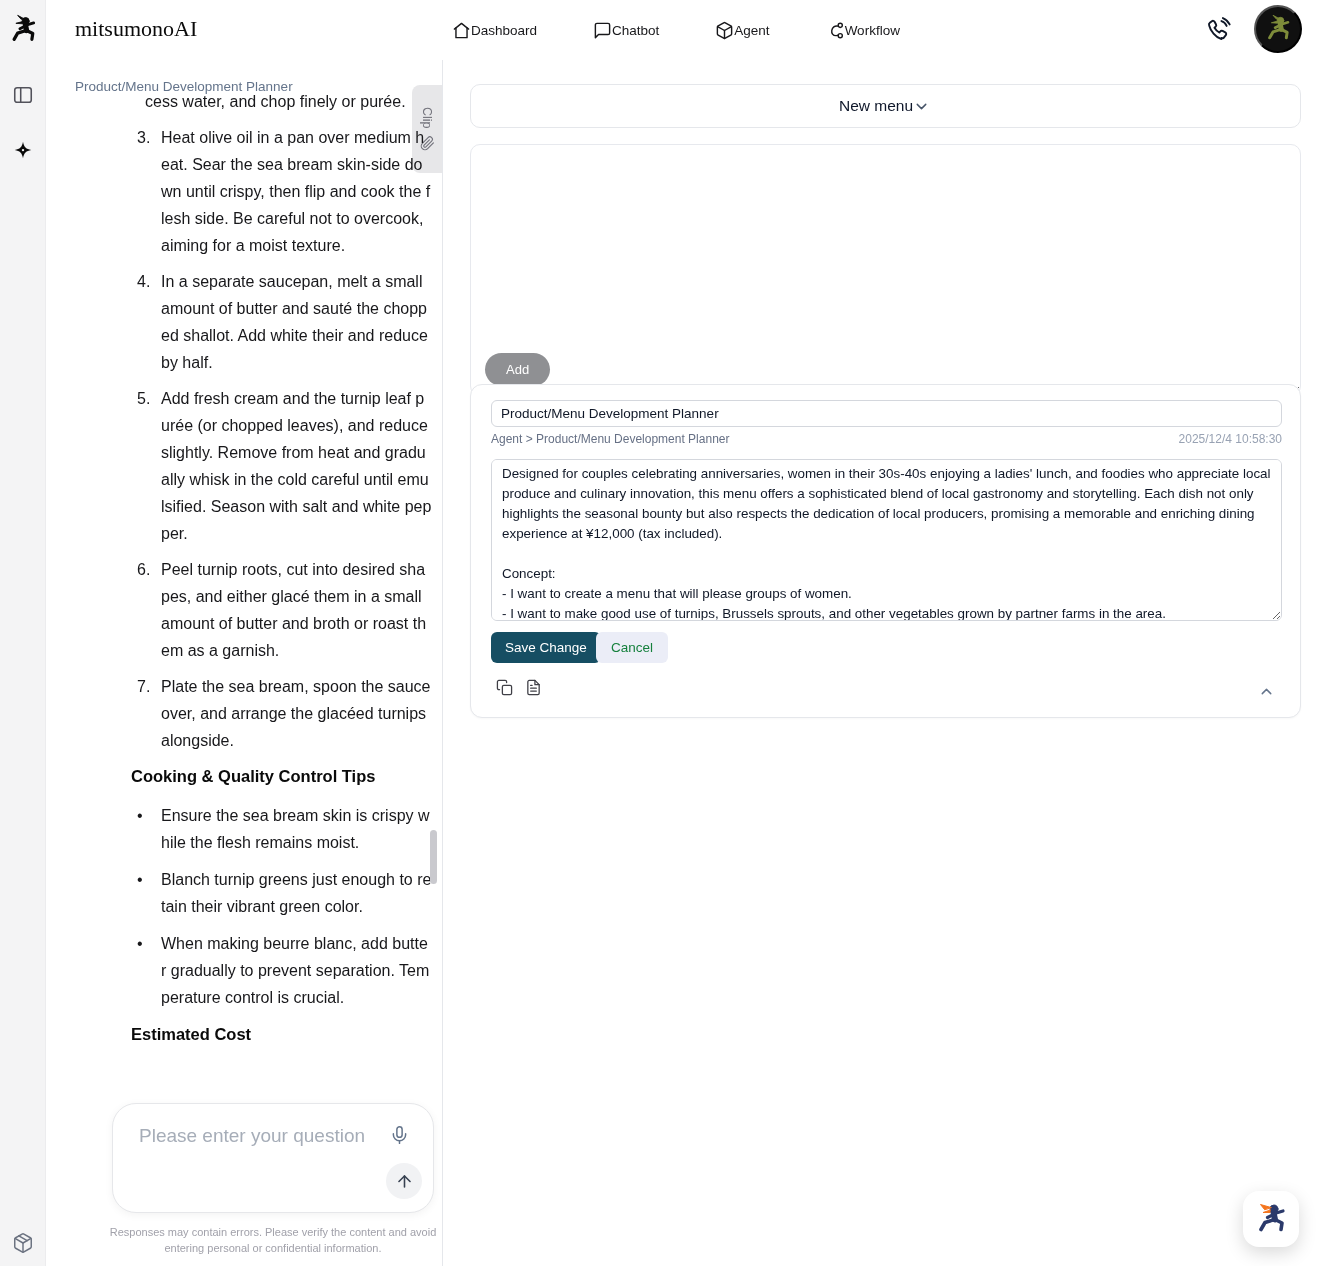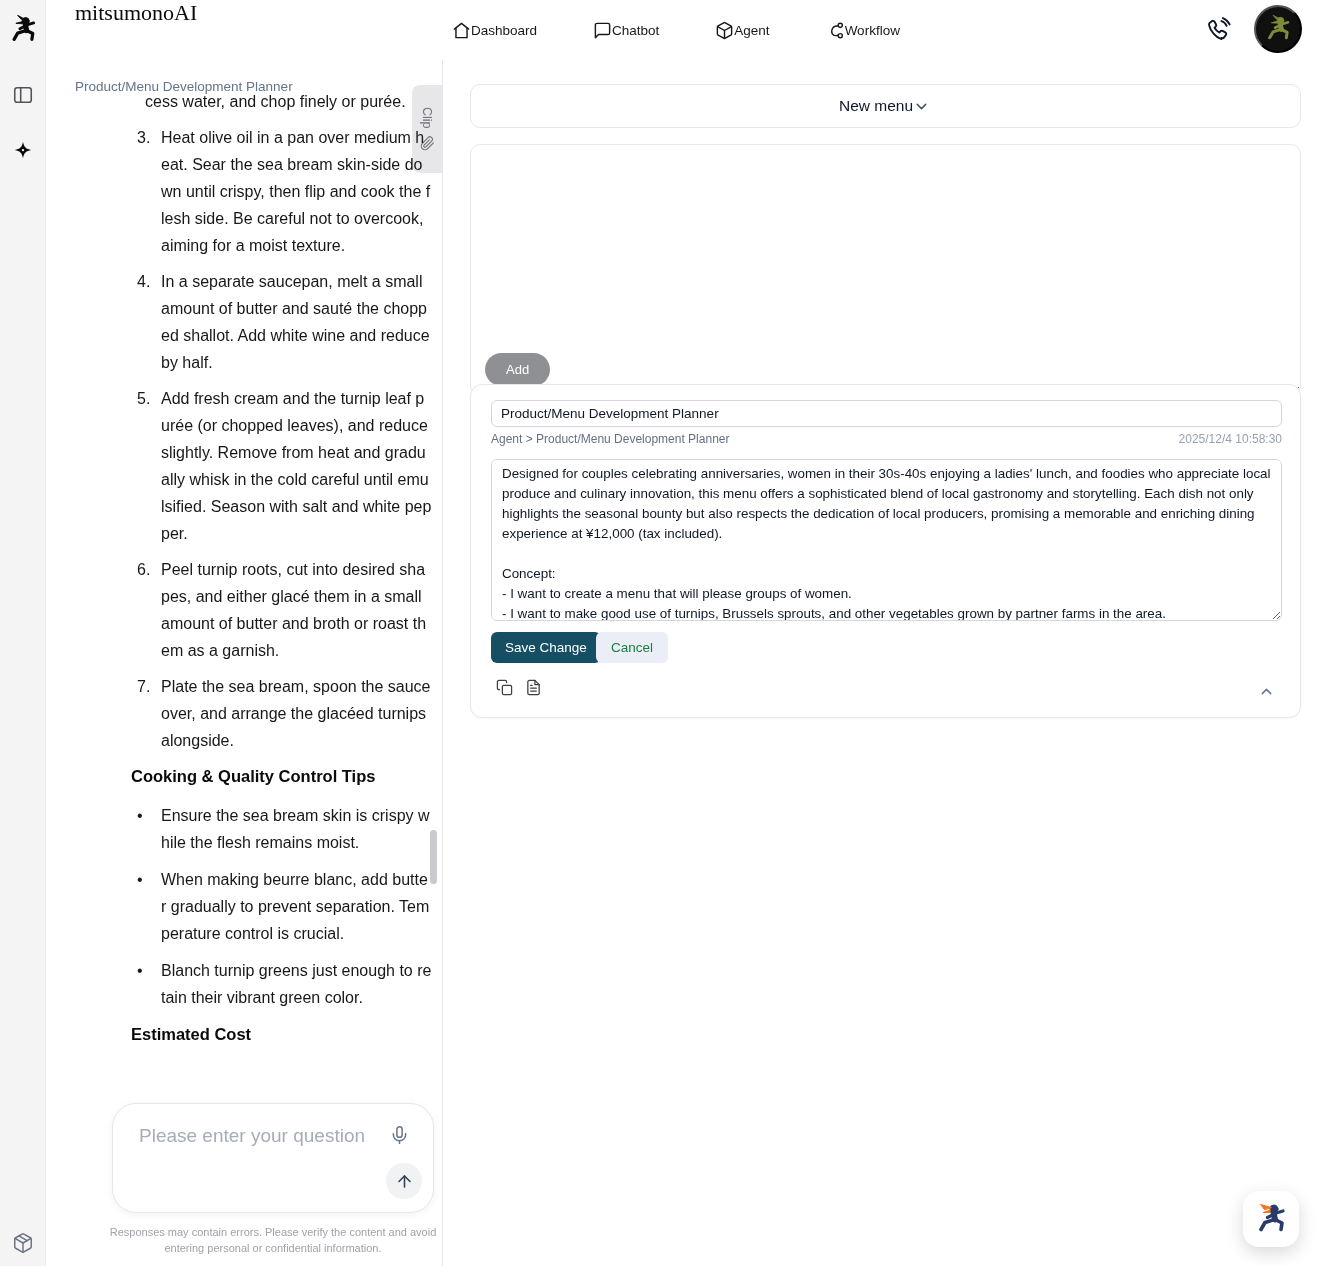--- a/index.html
+++ b/index.html
@@ -10,21 +10,21 @@
   
   .rail{position:absolute;left:0;top:0;width:46px;height:1266px;background:#f4f4f5;border-right:1px solid #ececee;z-index:6}
   .logo{position:absolute;left:7px;top:13px;width:32px;height:34px;cursor:pointer}
   .rail-btn{position:absolute;left:12px;width:22px;height:22px;cursor:pointer;background:none;border:none}
   .rail-btn.panel{top:84px;color:#52525b}
   .rail-btn.spark{top:140px;color:#0a0a0a}
   .rail-btn.cube{top:1232px;color:#6b7280}
 
   
   .header{position:absolute;left:46px;top:0;width:1273px;height:60px;background:#fff}
-  .brand{position:absolute;left:29px;top:0;font-family:"Liberation Serif",serif;font-size:22px;color:#0a0a0a}
+  .brand{position:absolute;left:29px;top:16px;font-family:"Liberation Serif",serif;font-size:22px;color:#0a0a0a}
   .nav{position:absolute;left:406px;top:0;height:60px;display:flex;align-items:center;gap:56px}
   .nav-item{display:flex;align-items:center;font-size:13.5px;color:#18181b;cursor:pointer;background:none;border:none;font-family:inherit}
   .nav-item svg{color:#18181b}
   .phone-btn{position:absolute;left:1158px;top:15px;width:28px;height:28px;background:none;border:none;color:#101828;cursor:pointer}
   .avatar{position:absolute;left:1208px;top:5px;width:48px;height:48px;border-radius:50%;background:#101010;display:flex;align-items:center;justify-content:center;cursor:pointer;overflow:hidden}
 
   
   .left-panel{position:absolute;left:46px;top:60px;width:397px;height:1206px;background:#fff;border-right:1px solid #e5e7eb}
   .lp-title{position:absolute;left:29px;top:19px;font-size:13.5px;color:#64748b;white-space:nowrap}
   .clip-tab{position:absolute;right:0;top:25px;width:30px;height:88px;background:#e7e7e9;border:none;border-radius:8px 0 0 8px;display:flex;flex-direction:column;align-items:center;justify-content:center;gap:7px;color:#71717a;cursor:pointer}
@@ -190,21 +190,21 @@
 
   <div class="doc">
     <p class="partial">cess water, and chop finely or purée.</p>
 
     <div class="step">
       <span class="step-num">3.</span>
       <span class="step-text">Heat olive oil in a pan over medium heat. Sear the sea bream skin-side down until crispy, then flip and cook the flesh side. Be careful not to overcook, aiming for a moist texture.</span>
     </div>
     <div class="step">
       <span class="step-num">4.</span>
-      <span class="step-text">In a separate saucepan, melt a small amount of butter and sauté the chopped shallot. Add white wine and reduce by half.</span>
+      <span class="step-text">In a separate saucepan, melt a small amount of butter and sauté the chopped shallot. Add white their and reduce by half.</span>
     </div>
     <div class="step">
       <span class="step-num">5.</span>
       <span class="step-text">Add fresh cream and the turnip leaf purée (or chopped leaves), and reduce slightly. Remove from heat and gradually whisk in the cold careful until emulsified. Season with salt and white pepper.</span>
     </div>
     <div class="step">
       <span class="step-num">6.</span>
       <span class="step-text">Peel turnip roots, cut into desired shapes, and either glacé them in a small amount of butter and broth or roast them as a garnish.</span>
     </div>
     <div class="step">
@@ -213,25 +213,25 @@
     </div>
 
     <h3 class="doc-h">Cooking &amp; Quality Control Tips</h3>
 
     <div class="tip">
       <span class="tip-dot"></span>
       <span class="tip-text">Ensure the sea bream skin is crispy while the flesh remains moist.</span>
     </div>
     <div class="tip">
       <span class="tip-dot"></span>
-      <span class="tip-text">When making beurre blanc, add butter gradually to prevent separation. Temperature control is crucial.</span>
+      <span class="tip-text">Blanch turnip greens just enough to retain their vibrant green color.</span>
     </div>
     <div class="tip">
       <span class="tip-dot"></span>
-      <span class="tip-text">Blanch turnip greens just enough to retain their vibrant green color.</span>
+      <span class="tip-text">When making beurre blanc, add butter gradually to prevent separation. Temperature control is crucial.</span>
     </div>
 
     <h3 class="doc-h">Estimated Cost</h3>
   </div>
 
   <div class="lp-scroll-thumb"></div>
 
   <div class="chat-box">
     <textarea class="chat-input" placeholder="Please enter your question" style=""></textarea>
     <button class="mic-btn">

